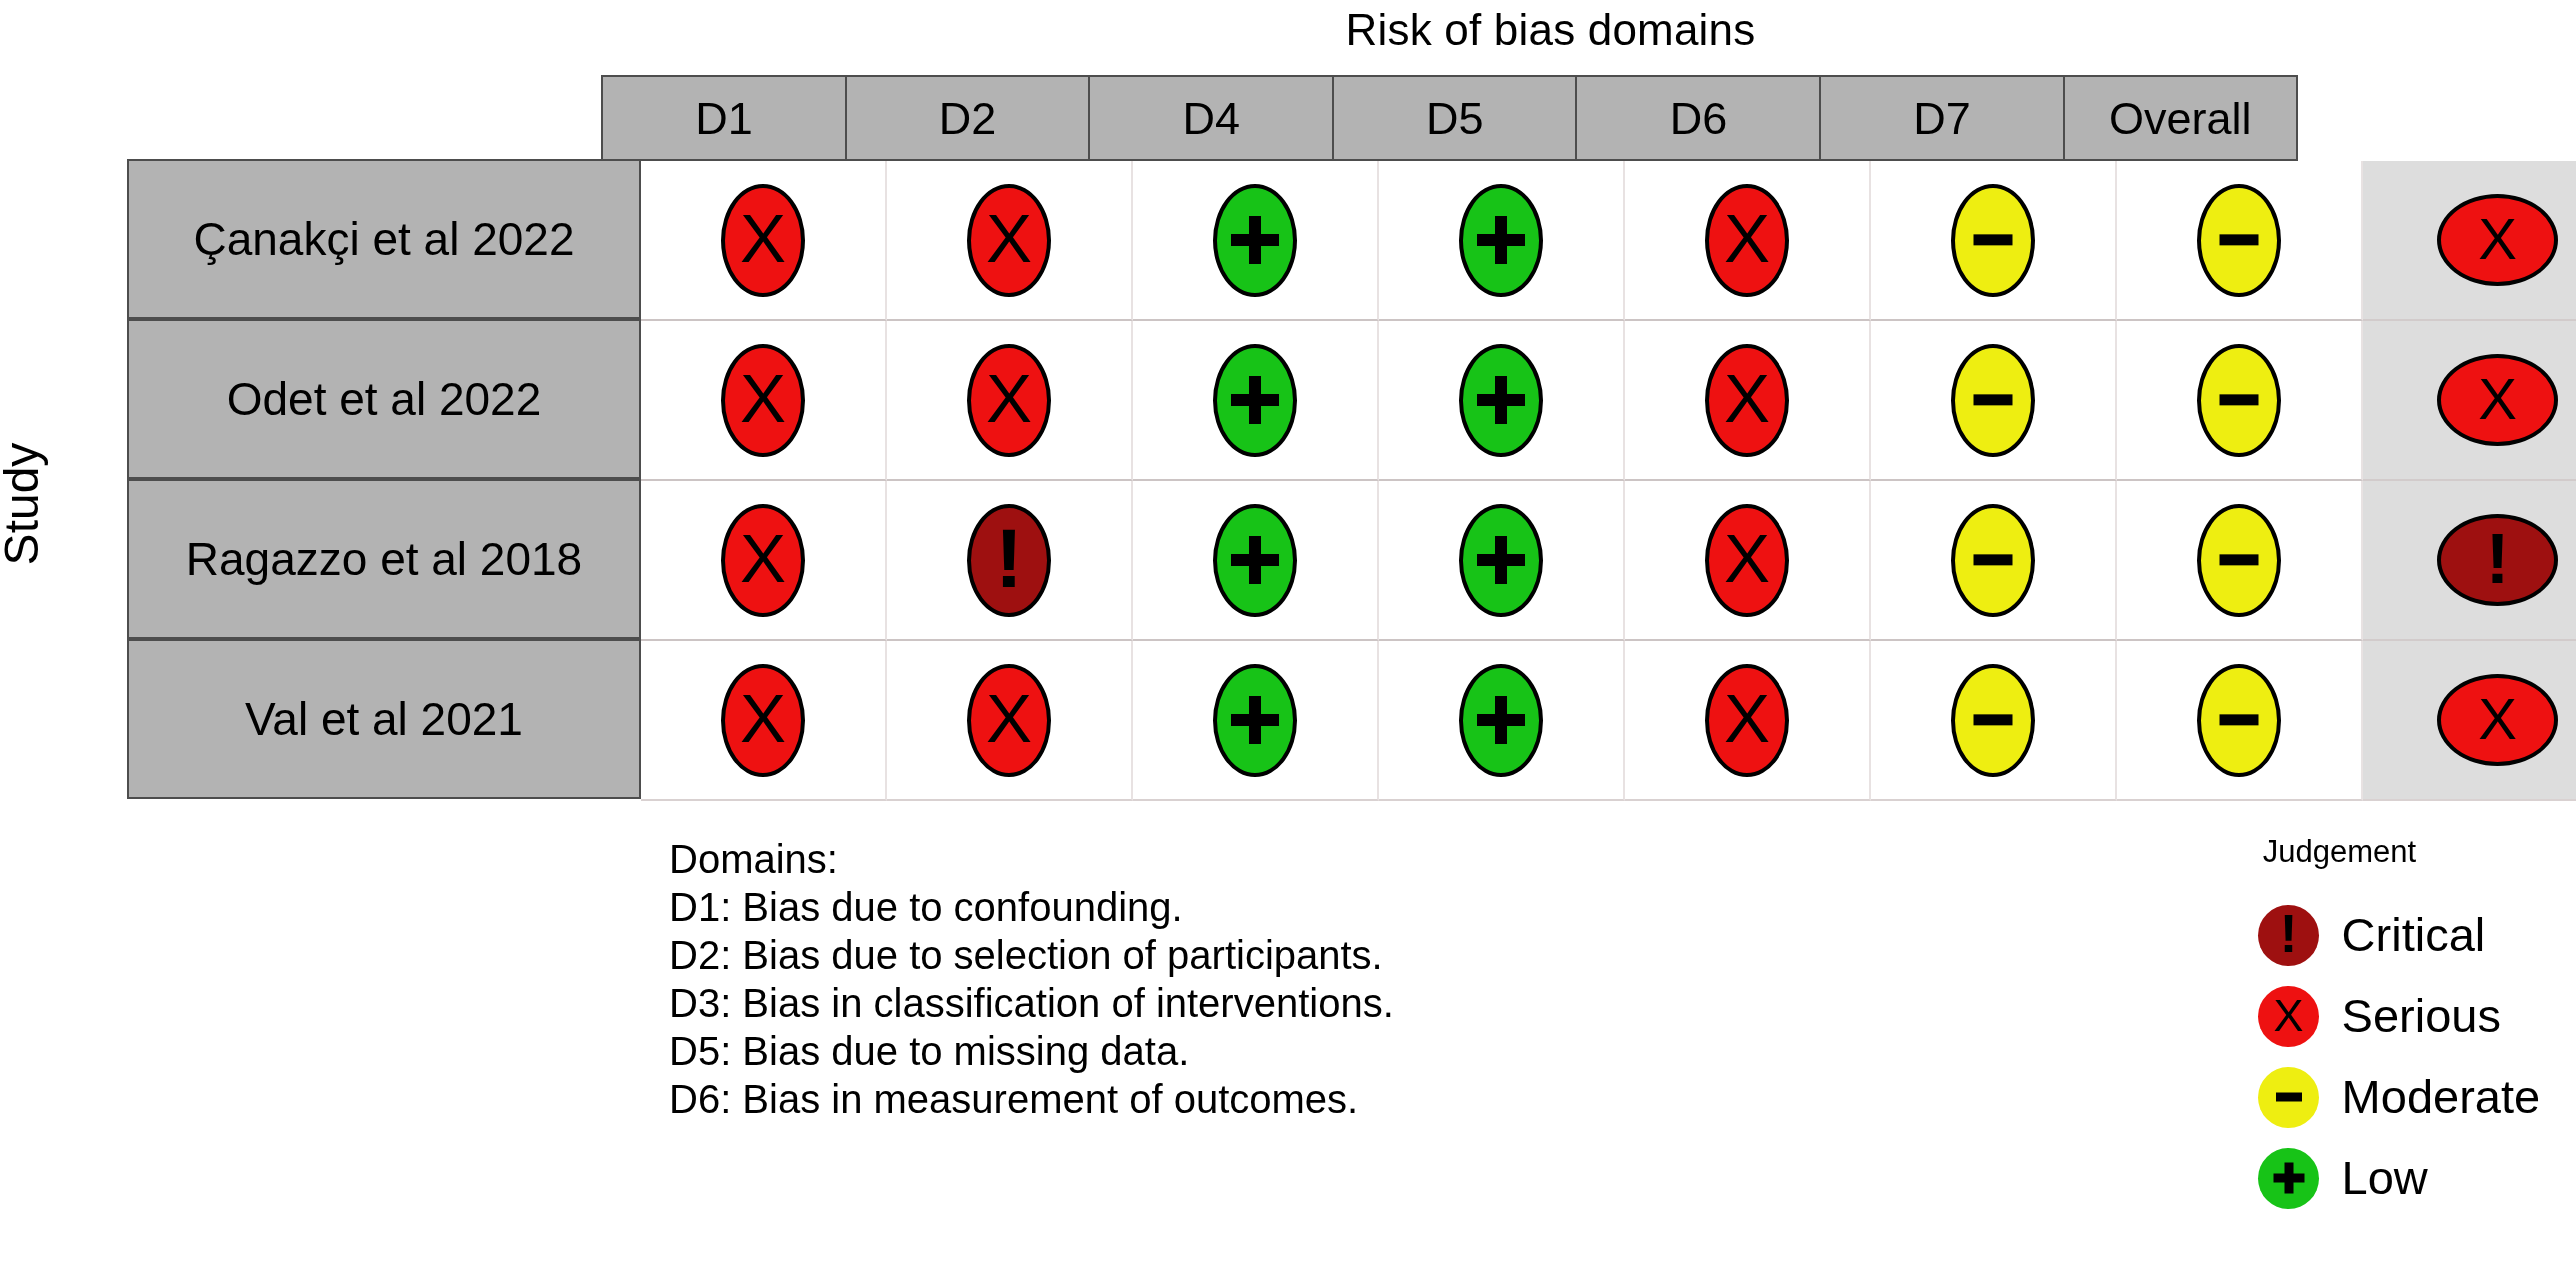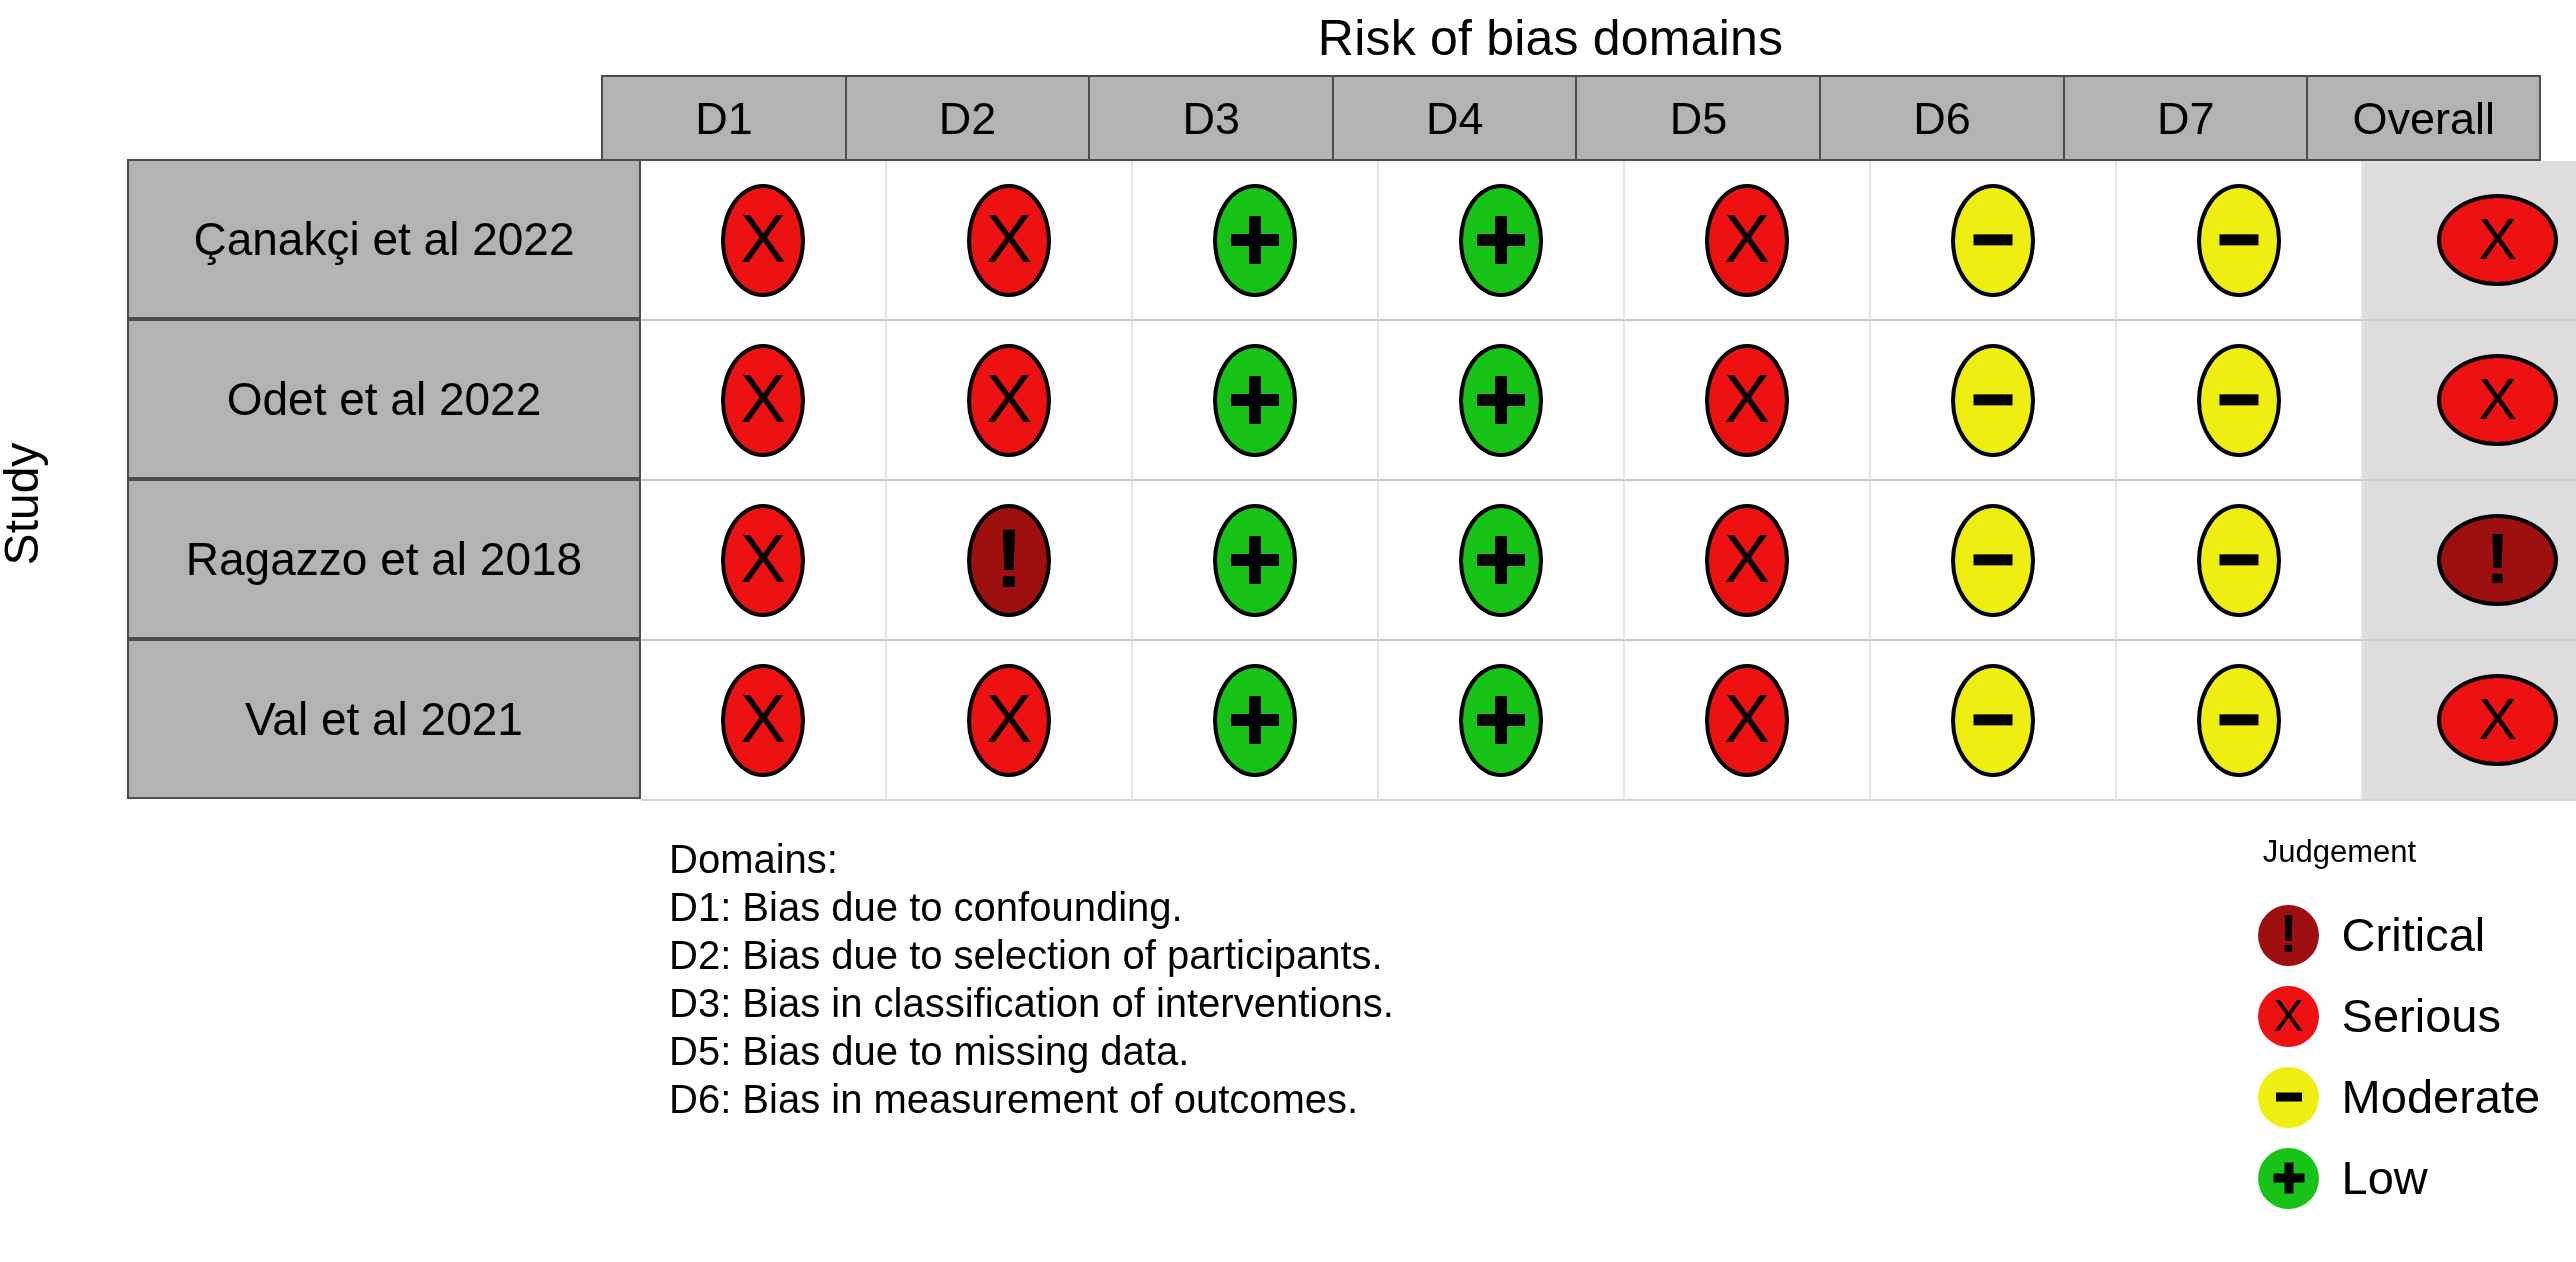--- a/index.html
+++ b/index.html
@@ -13,24 +13,24 @@
     position: relative;
     font-family: "Liberation Sans", sans-serif;
     color: #000000;
     overflow: hidden;
   }
 
   
   #plot-title {
     position: absolute;
     left: 1050px;
-    top: 8px;
+    top: 0;
     width: 1001px;
     text-align: center;
-    font-size: 50px;
+    font-size: 44px;
     line-height: 60px;
     letter-spacing: 0.2px;
     white-space: nowrap;
   }
 
   
   #study-axis-label {
     position: absolute;
     left: -99px;
     top: 480px;
@@ -240,21 +240,20 @@
 
 <div id="plot-title">Risk of bias domains</div>
 
 <div id="study-axis-label">Study</div>
 
 <div id="matrix">
 
   <div class="hdr-row">
     <div class="hdr-cell">D1</div>
     <div class="hdr-cell">D2</div>
-    <div class="hdr-cell">D3</div>
     <div class="hdr-cell">D4</div>
     <div class="hdr-cell">D5</div>
     <div class="hdr-cell">D6</div>
     <div class="hdr-cell">D7</div>
     <div class="hdr-cell overall">Overall</div>
   </div>
 
   <div class="body-rows" id="body-rows">
       <div class="study-row">
         <div class="study-label">Çanakçi et al 2022</div>

